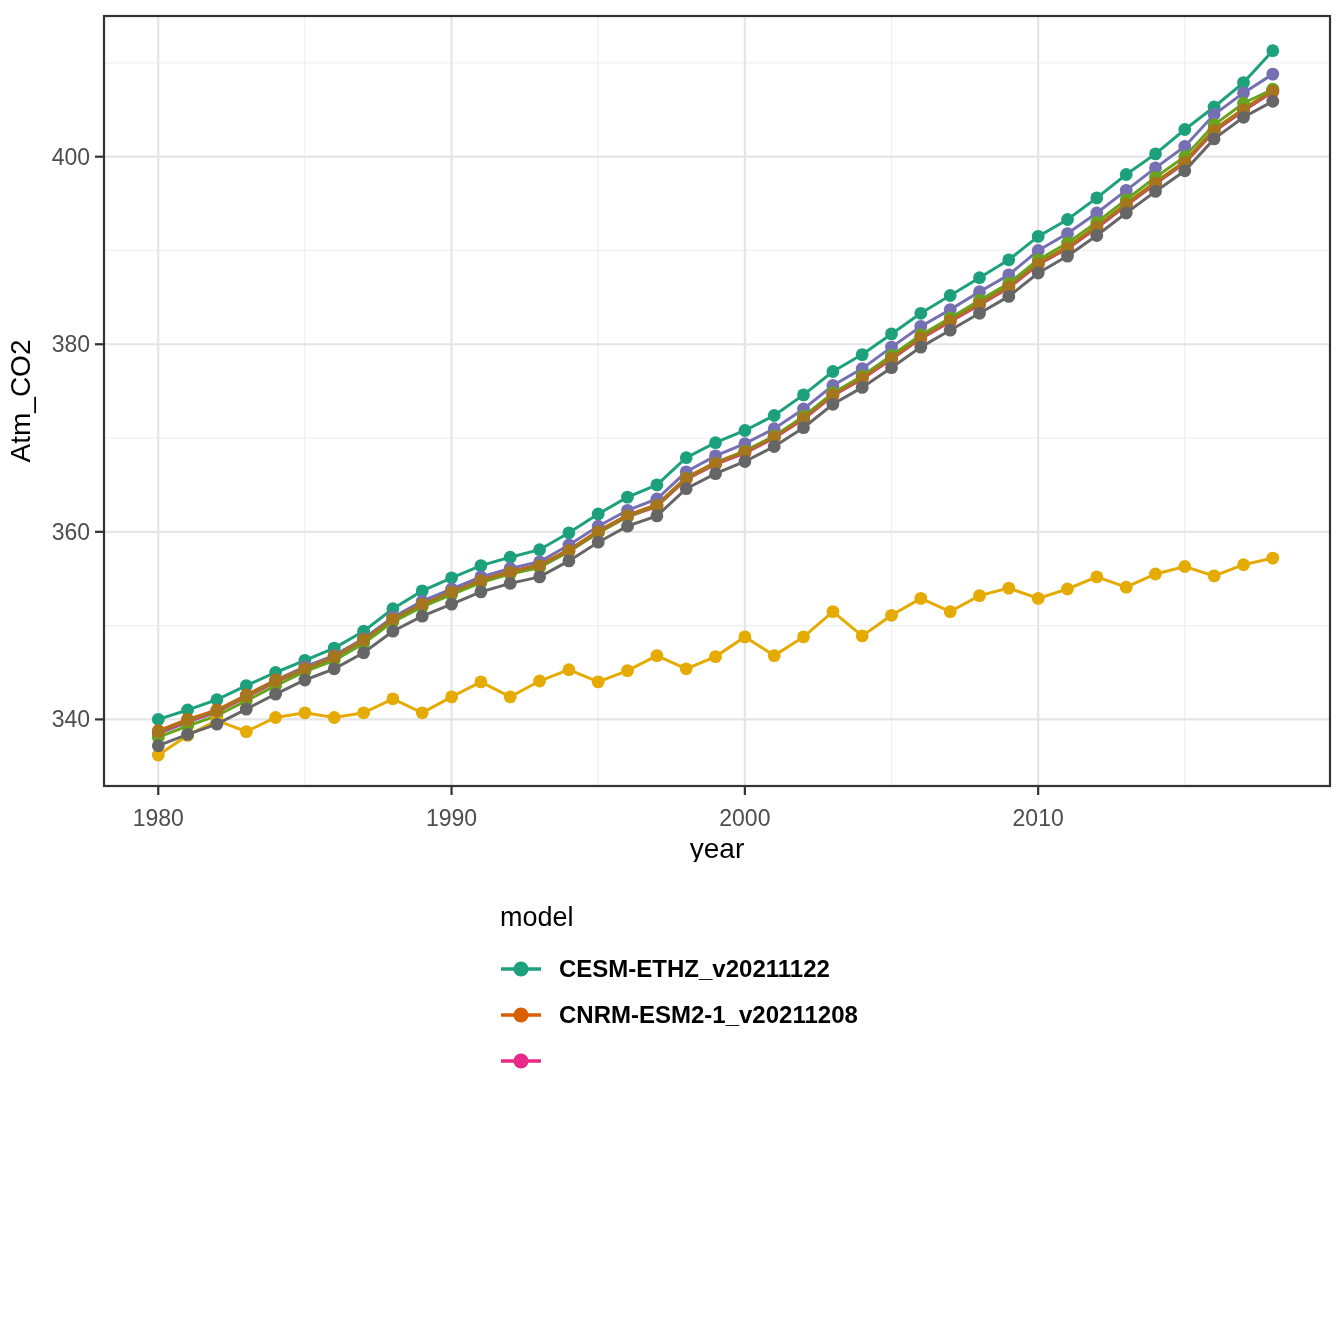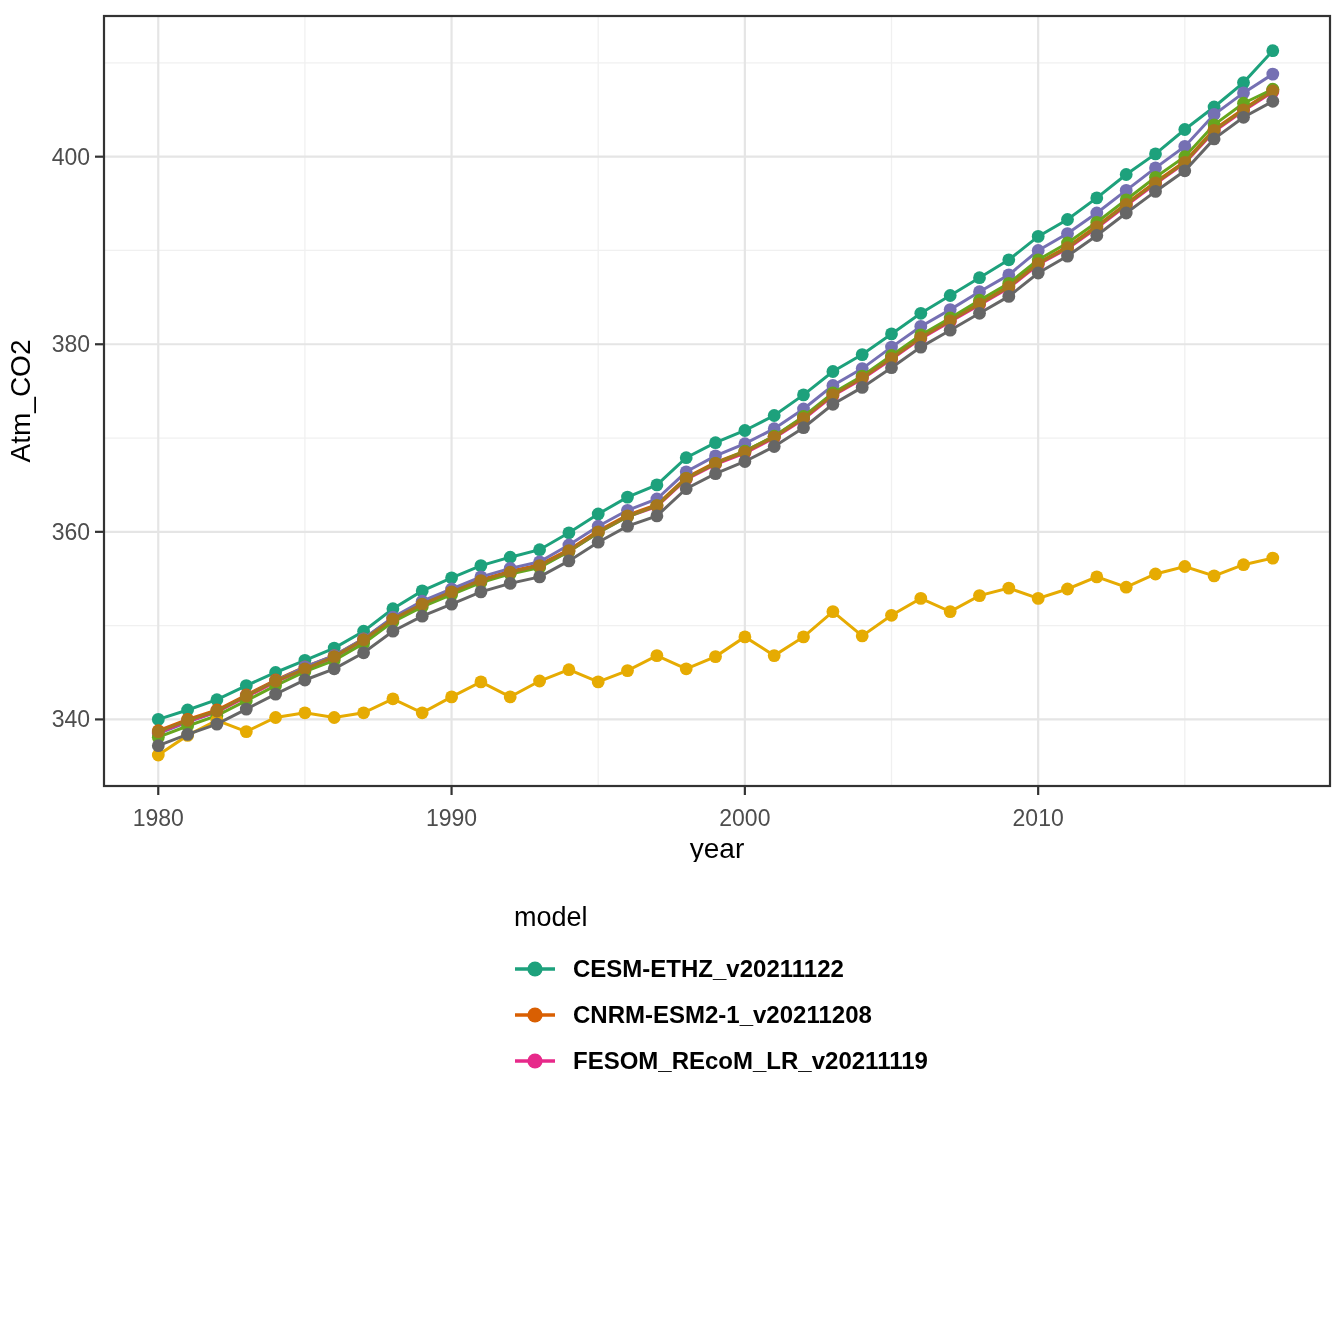--- a/index.html
+++ b/index.html
@@ -15,21 +15,21 @@
     background: #ffffff;
     overflow: hidden;
   }
   #plot-svg {
     position: absolute;
     left: 0;
     top: 0;
   }
   .legend {
     position: absolute;
-    left: 514px;
+    left: 500px;
     top: 900px;
   }
   .legend-title {
     font-size: 27px;
     color: #000000;
     line-height: 34px;
     margin-bottom: 12px;
   }
   .legend-items {}
   .legend-item {
@@ -444,17 +444,16 @@
             <line x1="1" y1="15" x2="41" y2="15" stroke="#d95f02" stroke-width="3.4"></line>
             <circle cx="21" cy="15" r="7.6" fill="#d95f02"></circle>
           </svg>
           <span class="legend-label">CNRM-ESM2-1_v20211208</span>
         </div>
         <div class="legend-item">
           <svg class="legend-key" viewBox="0 0 42 30">
             <line x1="1" y1="15" x2="41" y2="15" stroke="#e7298a" stroke-width="3.4"></line>
             <circle cx="21" cy="15" r="7.6" fill="#e7298a"></circle>
           </svg>
-          <span class="legend-label">FESOM_REcoM_LR_v20211119</span>
         </div>
       </div>
   </div>
 </div>
 
 </body></html>

